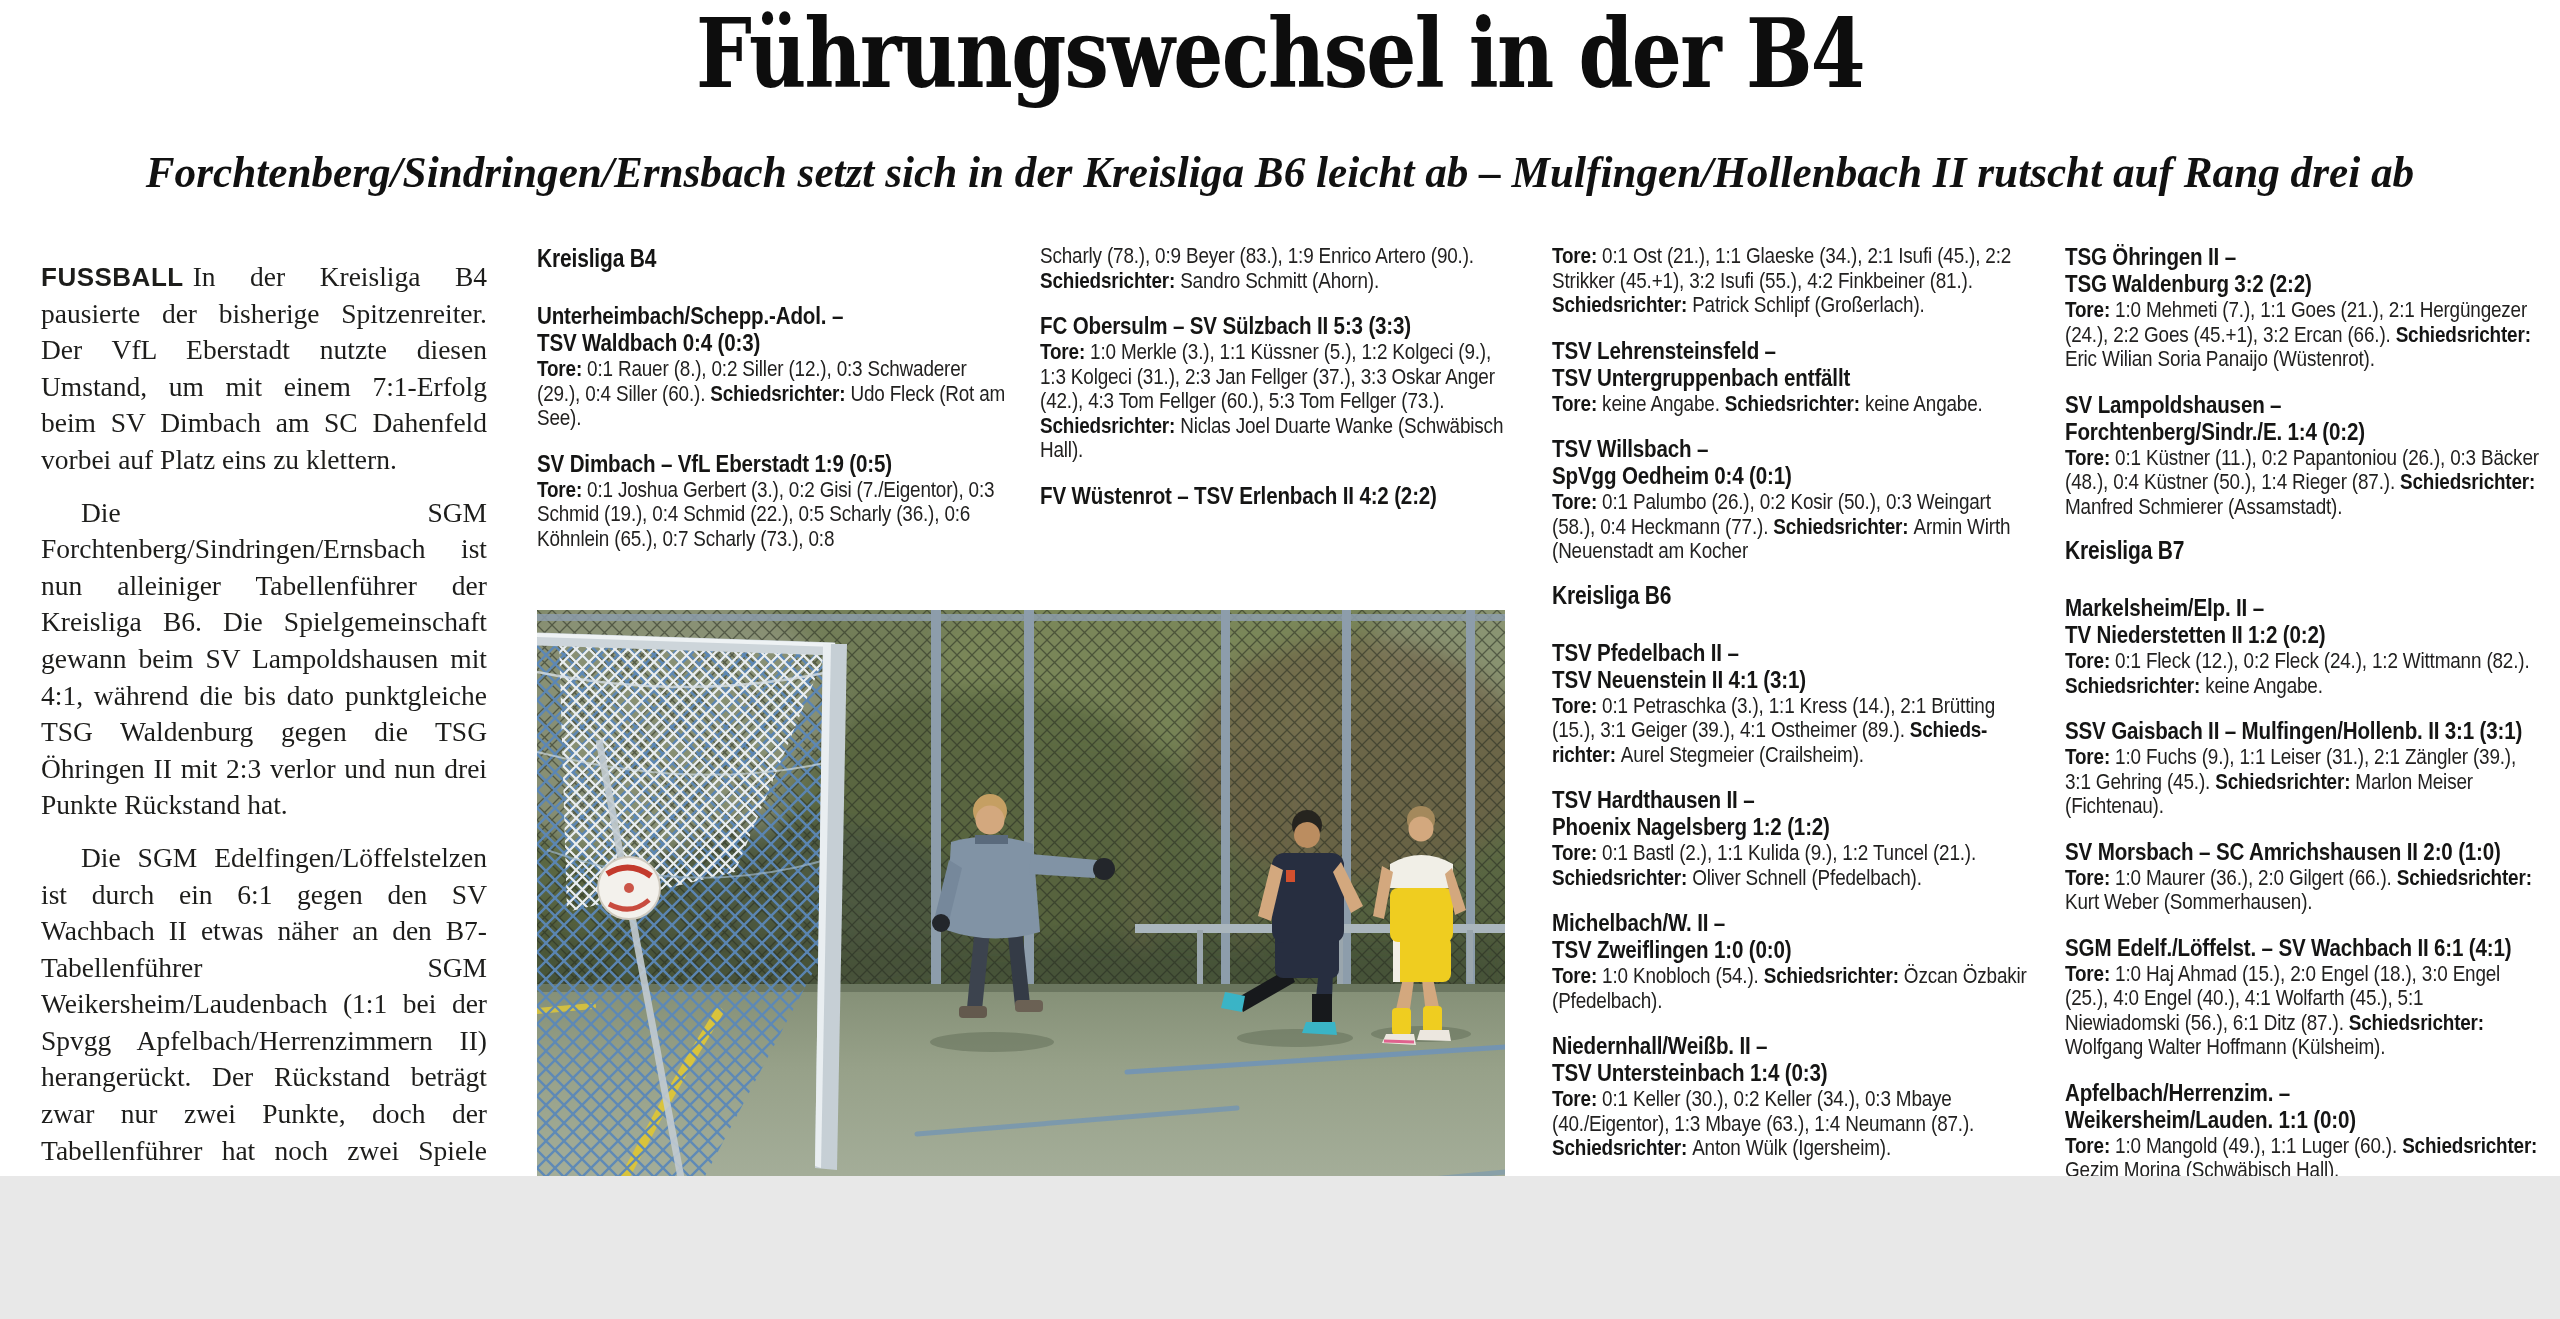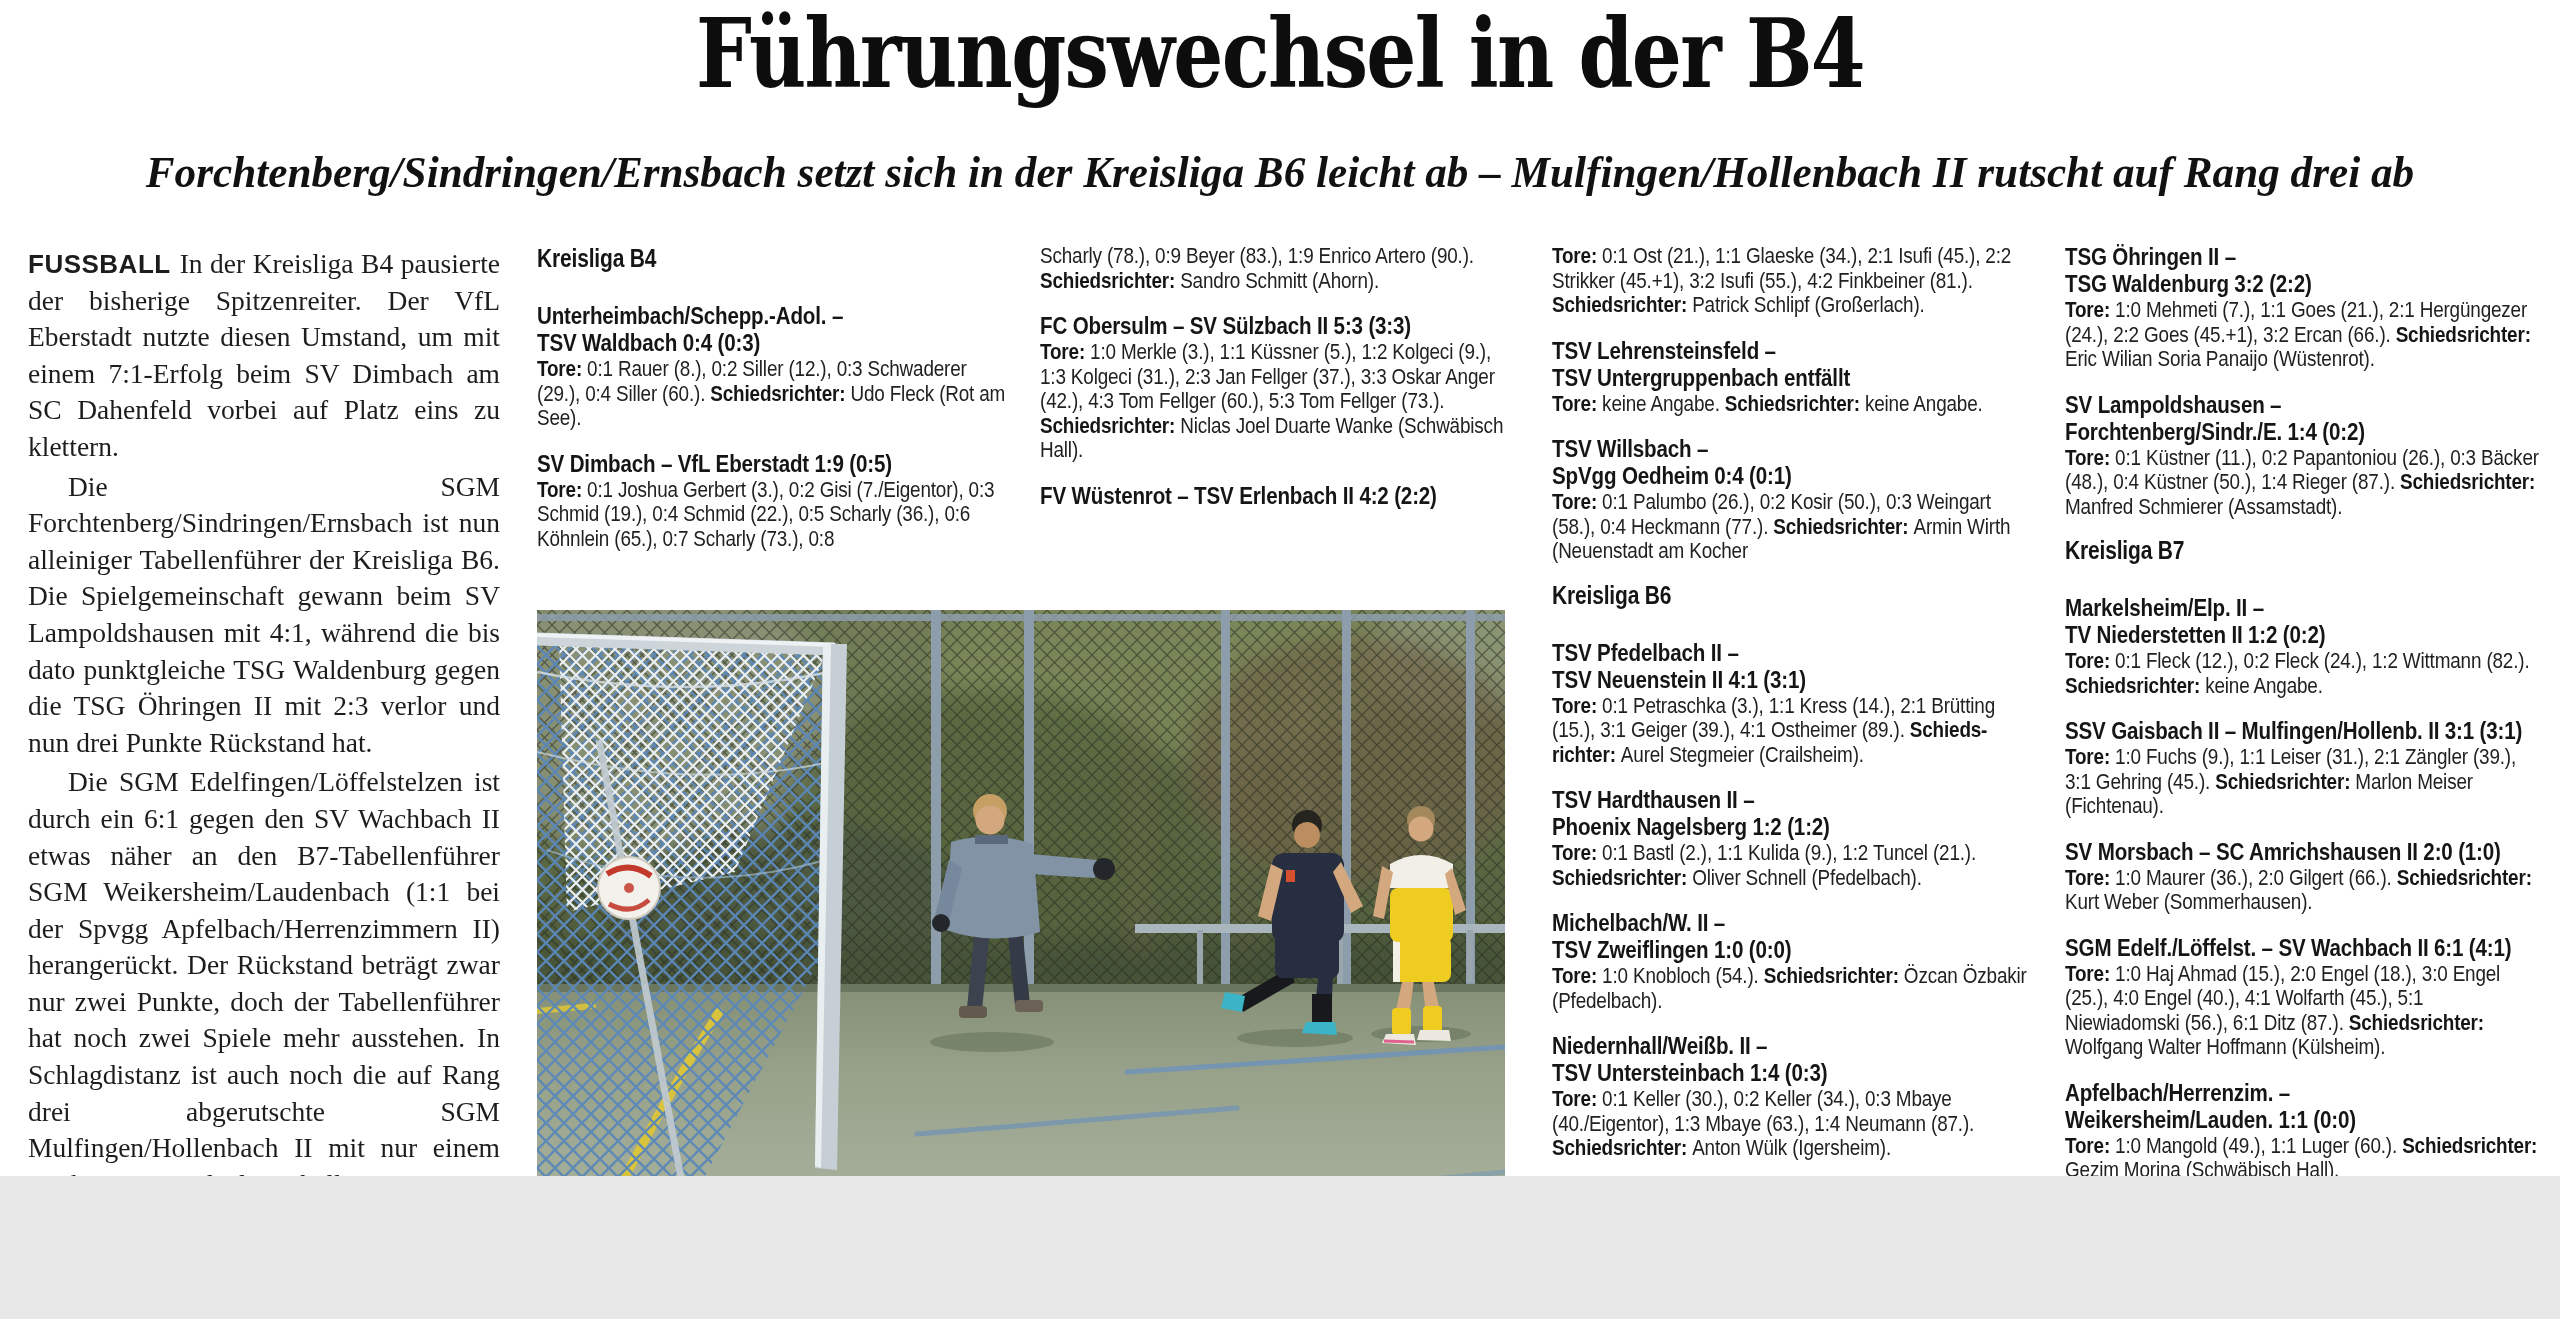--- a/index.html
+++ b/index.html
@@ -11,21 +11,21 @@
     letter-spacing:-2px;color:var(--headline_ink,#0d0d0d);
     transform:scaleX(.82);transform-origin:50% 0;white-space:nowrap;}
   .subheadline{position:absolute;left:0;top:144px;width:2560px;text-align:center;
     font-family:"Liberation Serif",serif;font-style:italic;font-weight:bold;
     font-size:45px;line-height:56px;color:#111;transform:scaleX(.96);transform-origin:50% 0;
     white-space:nowrap;}
   
   .artcol{position:absolute;left:25px;top:243px;width:478px;height:1070px;overflow:hidden;
     font-family:"Liberation Serif",serif;font-size:27.5px;line-height:36.6px;
     text-align:justify;color:var(--ink,#1d1d1b);}
-  .artcol p{margin:3px;}
+  .artcol p{margin:16px;}
   .artcol p.ind{text-indent:40px;}
   .kicker{font-family:"Liberation Sans",sans-serif;font-weight:bold;font-size:26px;
     letter-spacing:.5px;margin-right:9px;}
   .byline{font-style:italic;float:right;}
   
   .rescol{position:absolute;top:243px;width:566px;transform:scaleX(.84);
     transform-origin:0 0;font-family:"Liberation Sans",sans-serif;
     font-size:22.5px;line-height:24.5px;color:#222120;letter-spacing:-.2px;}
   .rescol .league{font-weight:bold;font-size:25px;line-height:27px;margin:18px 0 30px;color:#151514;}
   .rescol .league:first-child{margin-top:2px;}

